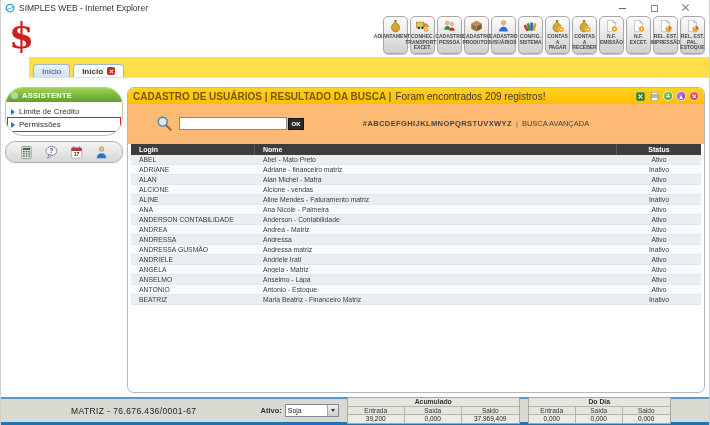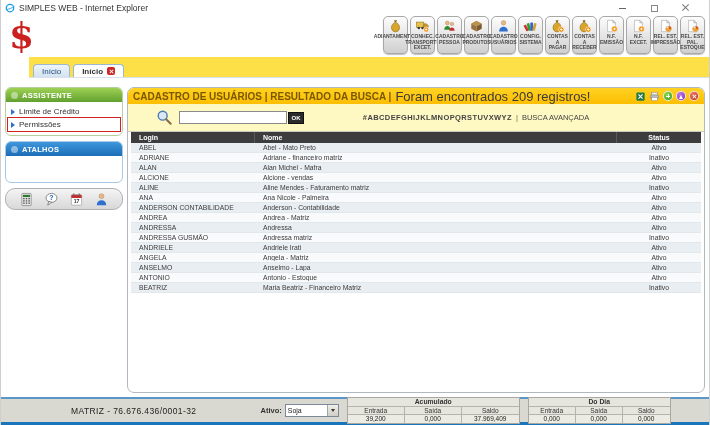--- a/index.html
+++ b/index.html
@@ -50,21 +50,21 @@
   .tab-close { width:8px; height:8px; background:#cc2626; border-radius:2px; position:relative; cursor:pointer; }
   .tab-close i { position:absolute; left:1.5px; top:3.5px; width:5px; height:1px; background:#fff; }
   .tab-close i.x1 { transform:rotate(45deg); }
   .tab-close i.x2 { transform:rotate(-45deg); }
 
   
   .content { position:absolute; top:85px; left:0; right:0; bottom:28px; background:#fff; }
 
   
   .sidebar { position:absolute; left:4px; top:2px; width:118px; }
-  .panel { border-radius:6px; overflow:hidden; margin-bottom:5px; background:#fff; }
+  .panel { border-radius:18px; overflow:hidden; margin-bottom:5px; background:#fff; }
   .panel-green { border:1px solid #b7cfa0; }
   .panel-blue  { border:1px solid #a9c8e4; }
   .panel-hd { height:14px; display:flex; align-items:center; gap:4px; padding-left:5px;
               color:#fff; font-size:7.5px; font-weight:bold; letter-spacing:.3px; }
   .hd-green { background:linear-gradient(#9ed153,#61a02f); }
   .hd-blue  { background:linear-gradient(#3f97dd,#1b6db6); }
   .hd-dot { width:7px; height:7px; border-radius:50%; background:rgba(255,255,255,.45); flex:0 0 auto; }
   .panel-bd { padding:3px 2px 4px 2px; }
   .panel-bd.empty { height:26px; }
   .side-item { display:flex; align-items:center; gap:4px; font-size:8px; color:#333;
@@ -76,37 +76,37 @@
               background:linear-gradient(#f4f4f4,#d8d8d8); display:flex; align-items:center;
               justify-content:space-around; padding:0 8px; }
   .qk { width:15px; height:15px; cursor:pointer; }
 
   
   .mainpanel { position:absolute; left:126px; right:4px; top:2px; bottom:4px;
                border:1px solid #b0b8c0; border-radius:7px; background:#fff; overflow:hidden; }
   .yellowbar { height:16px; background:linear-gradient(#ffd224,#fdbe00); display:flex; align-items:center;
                padding:0 5px; gap:4px; }
   .yb-title { font-size:10px; font-weight:bold; color:#7a5800; }
-  .yb-msg { font-size:13px; color:#3a3a3a; }
+  .yb-msg { font-size:10px; color:#3a3a3a; }
   .yb-icons { margin-left:auto; display:flex; align-items:center; gap:3px; }
   .yb-ic { width:11px; height:11px; cursor:pointer; }
   .cbtn { width:10px; height:10px; border-radius:50%; position:relative; cursor:pointer;
           border:1px solid rgba(255,255,255,.8); }
   .cbtn-green { background:radial-gradient(circle at 35% 30%, #8ed654, #2f9a10); }
   .cbtn-green::before { content:""; position:absolute; left:2px; top:3.5px; width:4px; height:1px; background:#fff; }
   .cbtn-green::after  { content:""; position:absolute; left:3.5px; top:2px; width:1px; height:4px; background:#fff; }
   .cbtn-purple { background:radial-gradient(circle at 35% 30%, #c07ae8, #7a2bb8); }
   .cbtn-purple::before { content:""; position:absolute; left:1.5px; top:2.5px; width:0; height:0;
           border-left:2.5px solid transparent; border-right:2.5px solid transparent; border-bottom:4px solid #fff; }
   .cbtn-red { background:radial-gradient(circle at 35% 30%, #e87a6a, #c02010); }
   .cbtn-red::before, .cbtn-red::after { content:""; position:absolute; left:1.5px; top:3.5px; width:5px; height:1px; background:#fff; }
   .cbtn-red::before { transform:rotate(45deg); }
   .cbtn-red::after { transform:rotate(-45deg); }
 
-  .searchrow { height:28px; position:relative; background:#fef9c3; border-bottom:1px solid #c9c9c2;
+  .searchrow { height:40px; position:relative; background:#fdba74; border-bottom:1px solid #c9c9c2;
                display:flex; align-items:center; padding-left:28px; }
   .mag { width:17px; height:17px; margin-right:6px; }
   .search-input { width:108px; height:13px; border:1px solid #8a8a8a; font-size:8px; padding:0 2px; background:#fff; }
   .ok-btn { height:12px; min-width:16px; margin-left:1px; background:#2b2b2b; color:#fff; border:1px solid #111;
             font-size:6px; font-weight:bold; line-height:10px; text-align:center; cursor:pointer; padding:0 2px;
             font-family:"Liberation Sans", sans-serif; }
   .alpha { position:absolute; left:120px; right:0; top:0; bottom:0; display:flex; align-items:center;
            justify-content:center; gap:4px; pointer-events:none; }
   .alpha span { pointer-events:auto; }
   .alpha-letters { font-size:7.5px; font-weight:bold; color:#444; letter-spacing:.4px; cursor:pointer; }
@@ -396,27 +396,20 @@
           <div class="side-item">
             <span class="side-arrow"></span>
             <span>Limite de Crédito</span>
           </div>
           <div class="side-item highlighted">
             <span class="side-arrow"></span>
             <span>Permissões</span>
           </div>
         </div>
       </div>
-      <div class="panel panel-blue">
-        <div class="panel-hd hd-blue">
-          <span class="hd-dot"></span>
-          <span>ATALHOS</span>
-        </div>
-        <div class="panel-bd empty"></div>
-      </div>
       <div class="quickbar">
         <svg class="qk">
             <use href="#s-calc"></use>
           </svg>
         <svg class="qk">
             <use href="#s-help"></use>
           </svg>
         <svg class="qk">
             <use href="#s-cal"></use>
           </svg>
@@ -538,21 +531,21 @@
             <span class="c-login">BEATRIZ</span>
             <span class="c-nome">Maria Beatriz - Financeiro Matriz</span>
             <span class="c-status">Inativo</span>
           </div>
           </div>
       </div>
     </div>
   </div>
 
   <div class="statusbar">
-    <span class="company">MATRIZ - 76.676.436/0001-32</span>
+    <span class="company">MATRIZ - 76.676.436/0001-67</span>
     <span class="grupo-label">Ativo:</span>
     <div class="gselect">
       <span class="sel-val">Soja</span>
       <span class="sel-btn">
           <span class="sel-arrow"></span>
         </span>
     </div>
 
     <div class="minitable mt-a">
       <div class="mt-title">Acumulado</div>

